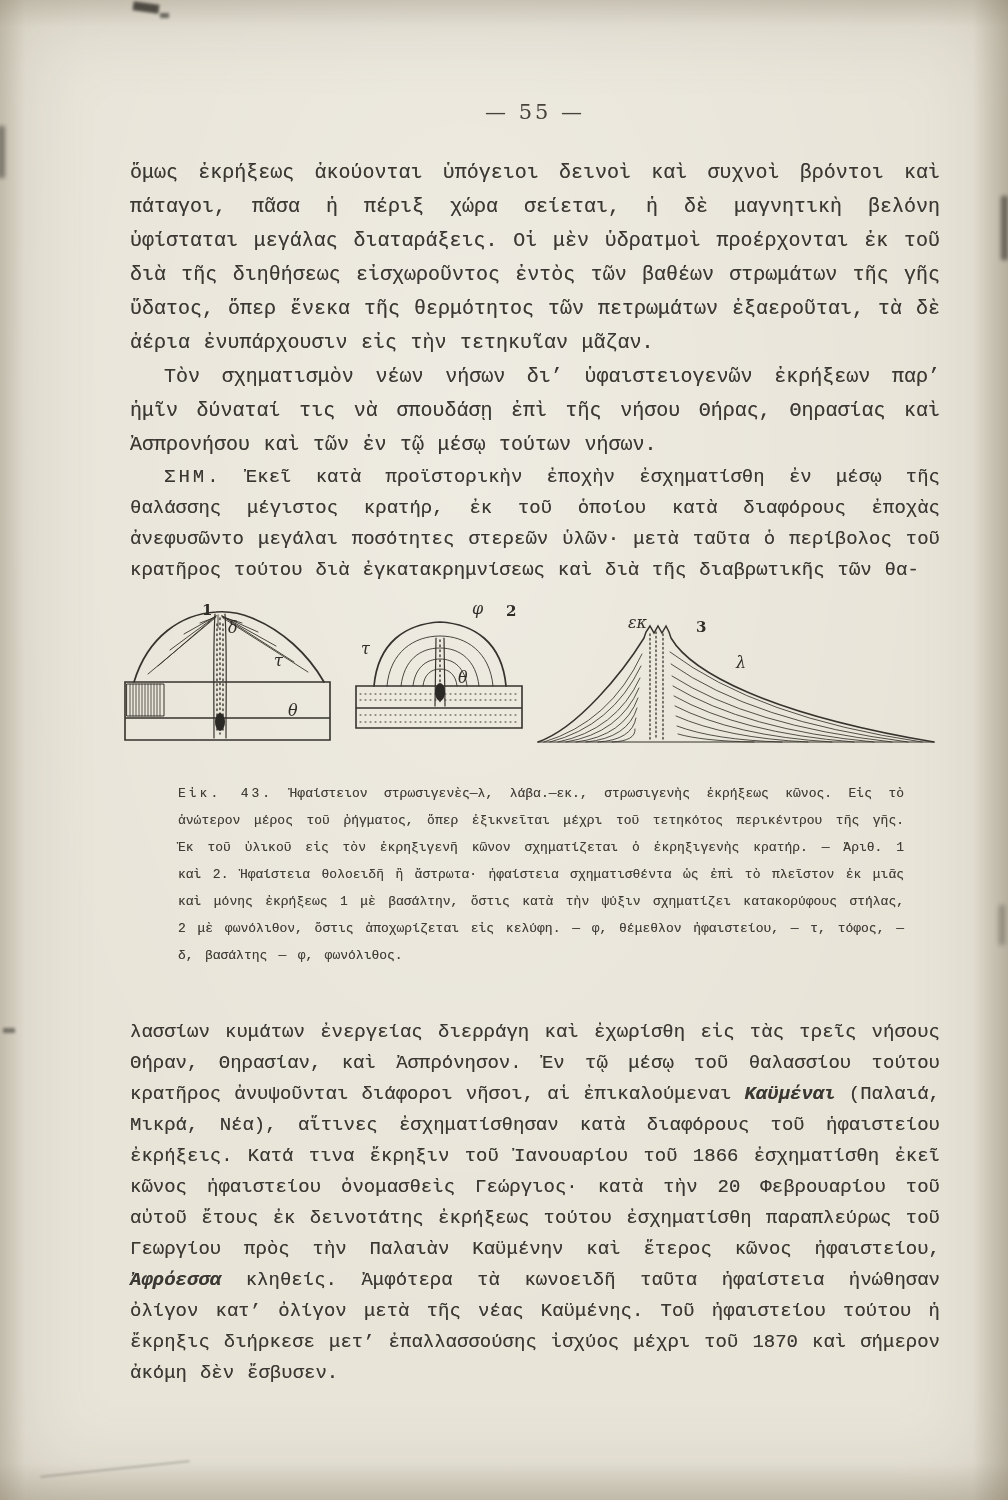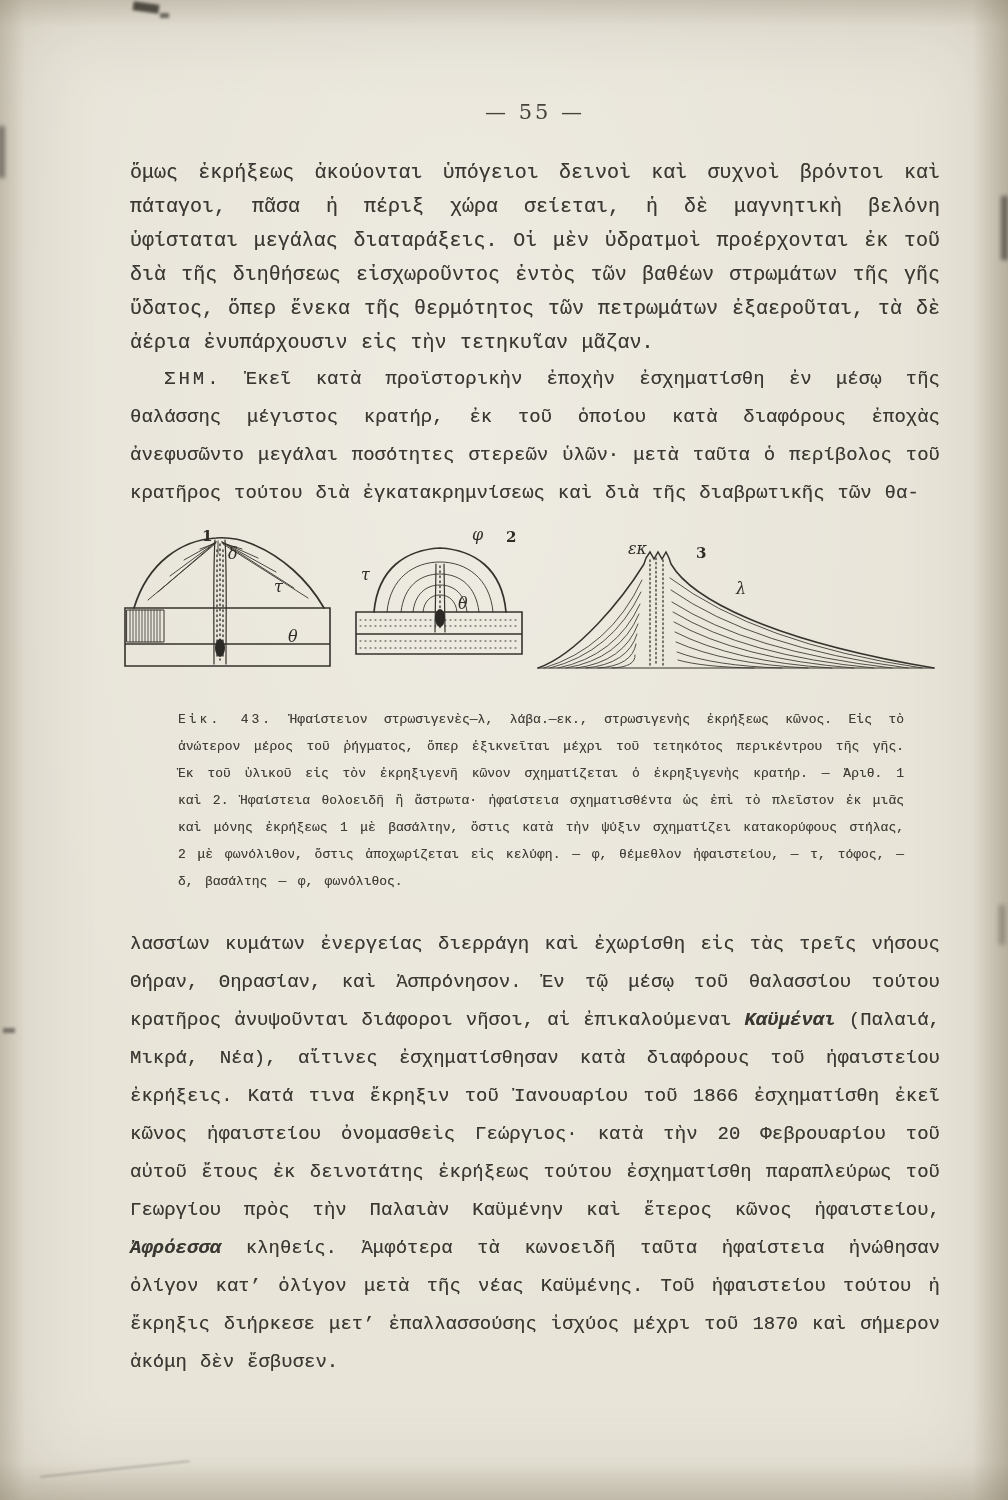--- a/index.html
+++ b/index.html
@@ -27,36 +27,36 @@
     color: #45433c;
   }
   p { margin: 0; font-family: Liberation Mono, monospace; }
   .body {
     font-size: 20px;
     line-height: 34px;
     text-align: justify;
     word-spacing: 1.5px;
     text-shadow: 0 0 .5px rgba(58,56,51,.55);
   }
-  .note { font-size: 19px; line-height: 38px; }
+  .note { font-size: 19px; line-height: 31px; }
   .mt { margin-top: 32px; }
   .indent { text-indent: 34px; }
   .figure-wrap { margin: 16px 0 0 -12px; }
   .caption {
     margin: 24px 36px 0 48px;
     font-size: 13px;
     line-height: 27px;
     text-align: justify;
     word-spacing: 3.5px;
     color: #3f3d37;
     text-shadow: 0 0 .5px rgba(63,61,55,.5);
   }
   .cap-lead { letter-spacing: 3px; }
   .bold-i { font-weight: bold; font-style: italic; }
-  .p4 { margin-top: 30px; }
+  .p4 { margin-top: 48px; }
   svg.fig .ln { stroke: #35332d; fill: none; stroke-linecap: round; }
   svg.fig text {
     font-family: "DejaVu Serif", serif;
     font-size: 16px;
     font-style: italic;
     fill: #2f2d28;
   }
   svg.fig text.num { font-style: normal; font-size: 15px; font-weight: bold; }
   .stain { position: absolute; background: #26231e; filter: blur(1.5px); }
 </style>
@@ -72,20 +72,21 @@
   <div class="stain" style="left:3px;top:1028px;width:12px;height:5px;opacity:.5;"></div>
   <div class="stain" style="left:999px;top:905px;width:6px;height:40px;opacity:.3;filter:blur(2.5px);"></div>
   <div class="stain" style="left:40px;top:1468px;width:150px;height:2px;opacity:.22;transform:rotate(-6deg);filter:blur(1px);"></div>
 
   <div class="content">
 
     <div class="page-number">— 55 —</div>
 
     <p class="body mt">ὅμως ἐκρήξεως ἀκούονται ὑπόγειοι δεινοὶ καὶ συχνοὶ βρόντοι καὶ πάταγοι, πᾶσα ἡ πέριξ χώρα σείεται, ἡ δὲ μαγνητικὴ βελόνη ὑφίσταται μεγάλας διαταράξεις. Οἱ μὲν ὑδρατμοὶ προέρχονται ἐκ τοῦ διὰ τῆς διηθήσεως εἰσχωροῦντος ἐντὸς τῶν βαθέων στρωμάτων τῆς γῆς ὕδατος, ὅπερ ἕνεκα τῆς θερμότητος τῶν πετρωμάτων ἐξαεροῦται, τὰ δὲ ἀέρια ἐνυπάρχουσιν εἰς τὴν τετηκυῖαν μᾶζαν.</p>
 
+    <p class="body indent">Τὸν σχηματισμὸν νέων νήσων δι’ ὑφαιστειογενῶν ἐκρήξεων παρ’ ἡμῖν δύναταί τις νὰ σπουδάσῃ ἐπὶ τῆς νήσου Θήρας, Θηρασίας καὶ Ἀσπρονήσου καὶ τῶν ἐν τῷ μέσῳ τούτων νήσων.</p>
 
     <p class="body note indent"><span class="cap-lead">ΣΗΜ.</span><span> Ἐκεῖ κατὰ προϊστορικὴν ἐποχὴν ἐσχηματίσθη ἐν μέσῳ τῆς θαλάσσης μέγιστος κρατήρ, ἐκ τοῦ ὁποίου κατὰ διαφόρους ἐποχὰς ἀνεφυσῶντο μεγάλαι ποσότητες στερεῶν ὑλῶν· μετὰ ταῦτα ὁ περίβολος τοῦ κρατῆρος τούτου διὰ ἐγκατακρημνίσεως καὶ διὰ τῆς διαβρωτικῆς τῶν θα-</span></p>
 
     <div class="figure-wrap">
       <svg class="fig" width="825" height="150" viewBox="0 0 825 150">
 
         <g>
           <path class="ln" stroke-width="1.6" d="M7,80 L212,80 L212,138 L7,138 Z M7,116 L212,116"></path>
           <path class="ln" stroke-width="1" d="M9,82 L46,82 L46,114 L9,114 Z"></path>
           <path class="ln" stroke-width="0.8" d="M12,82 V114 M15,82 V114 M18,82 V114 M21,82 V114 M24,82 V114 M27,82 V114 M30,82 V114 M33,82 V114 M36,82 V114 M39,82 V114 M42,82 V114"></path>

